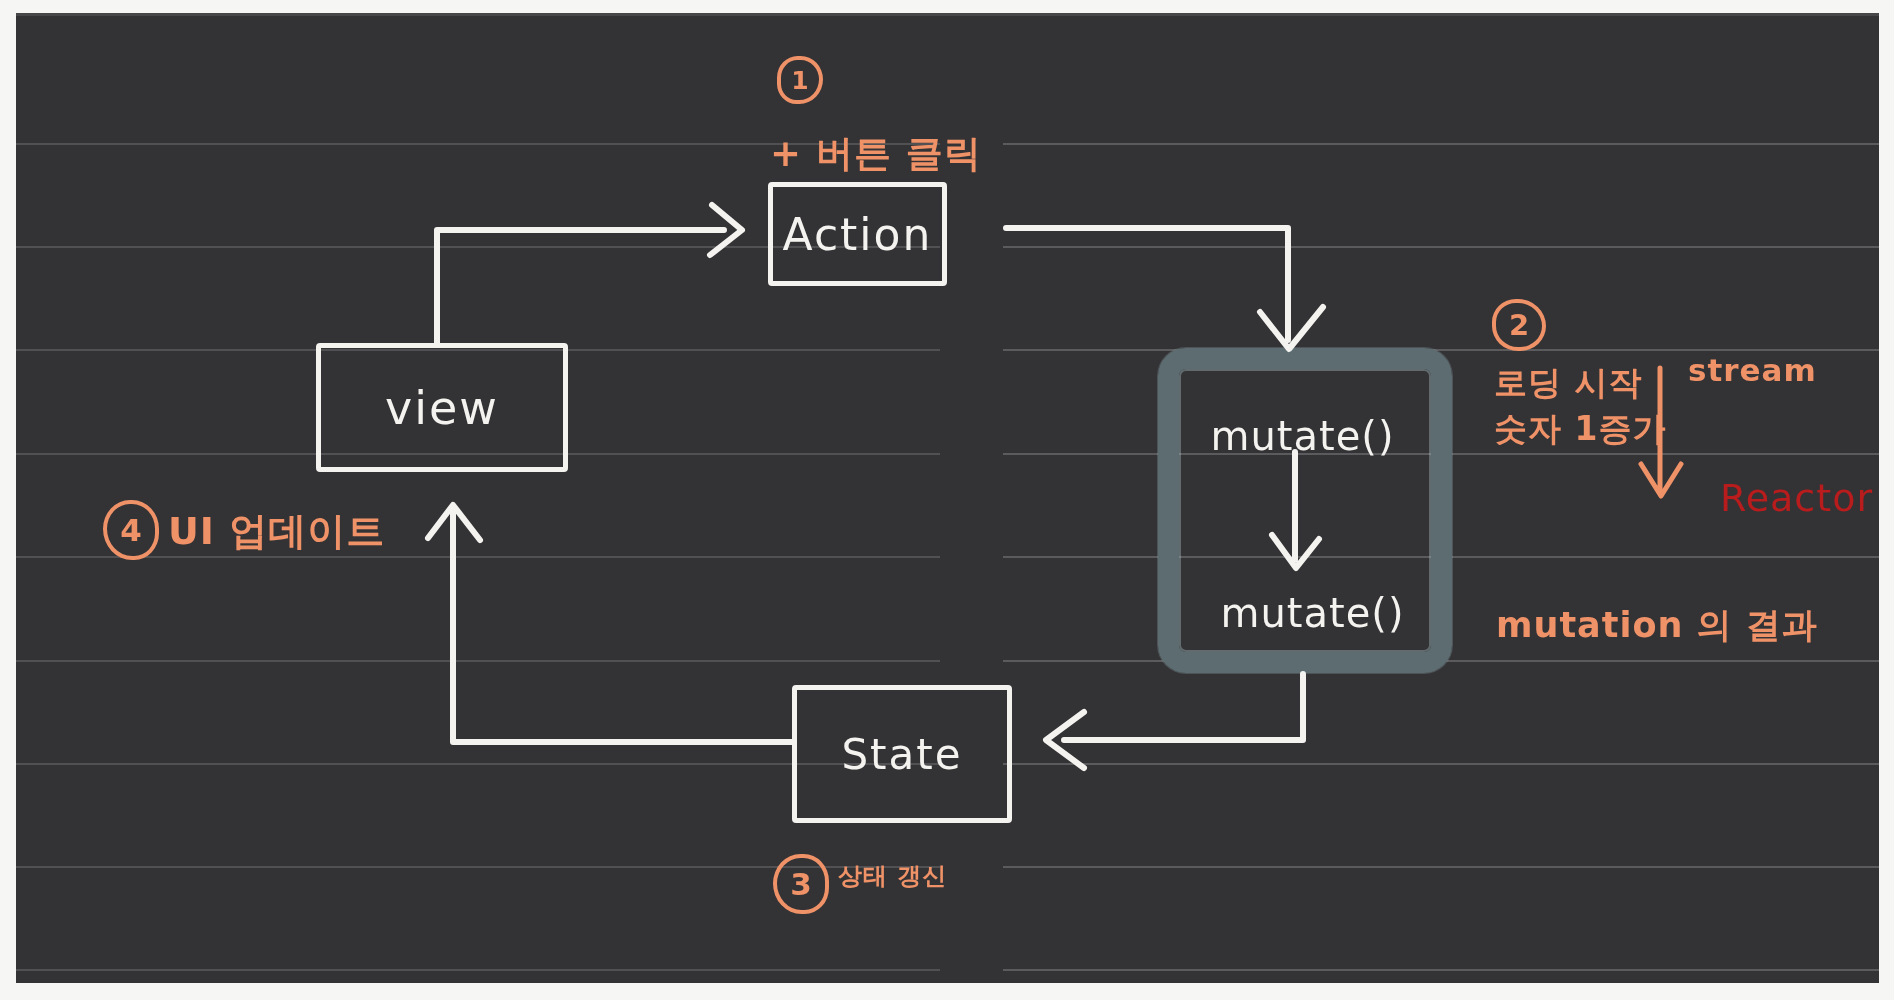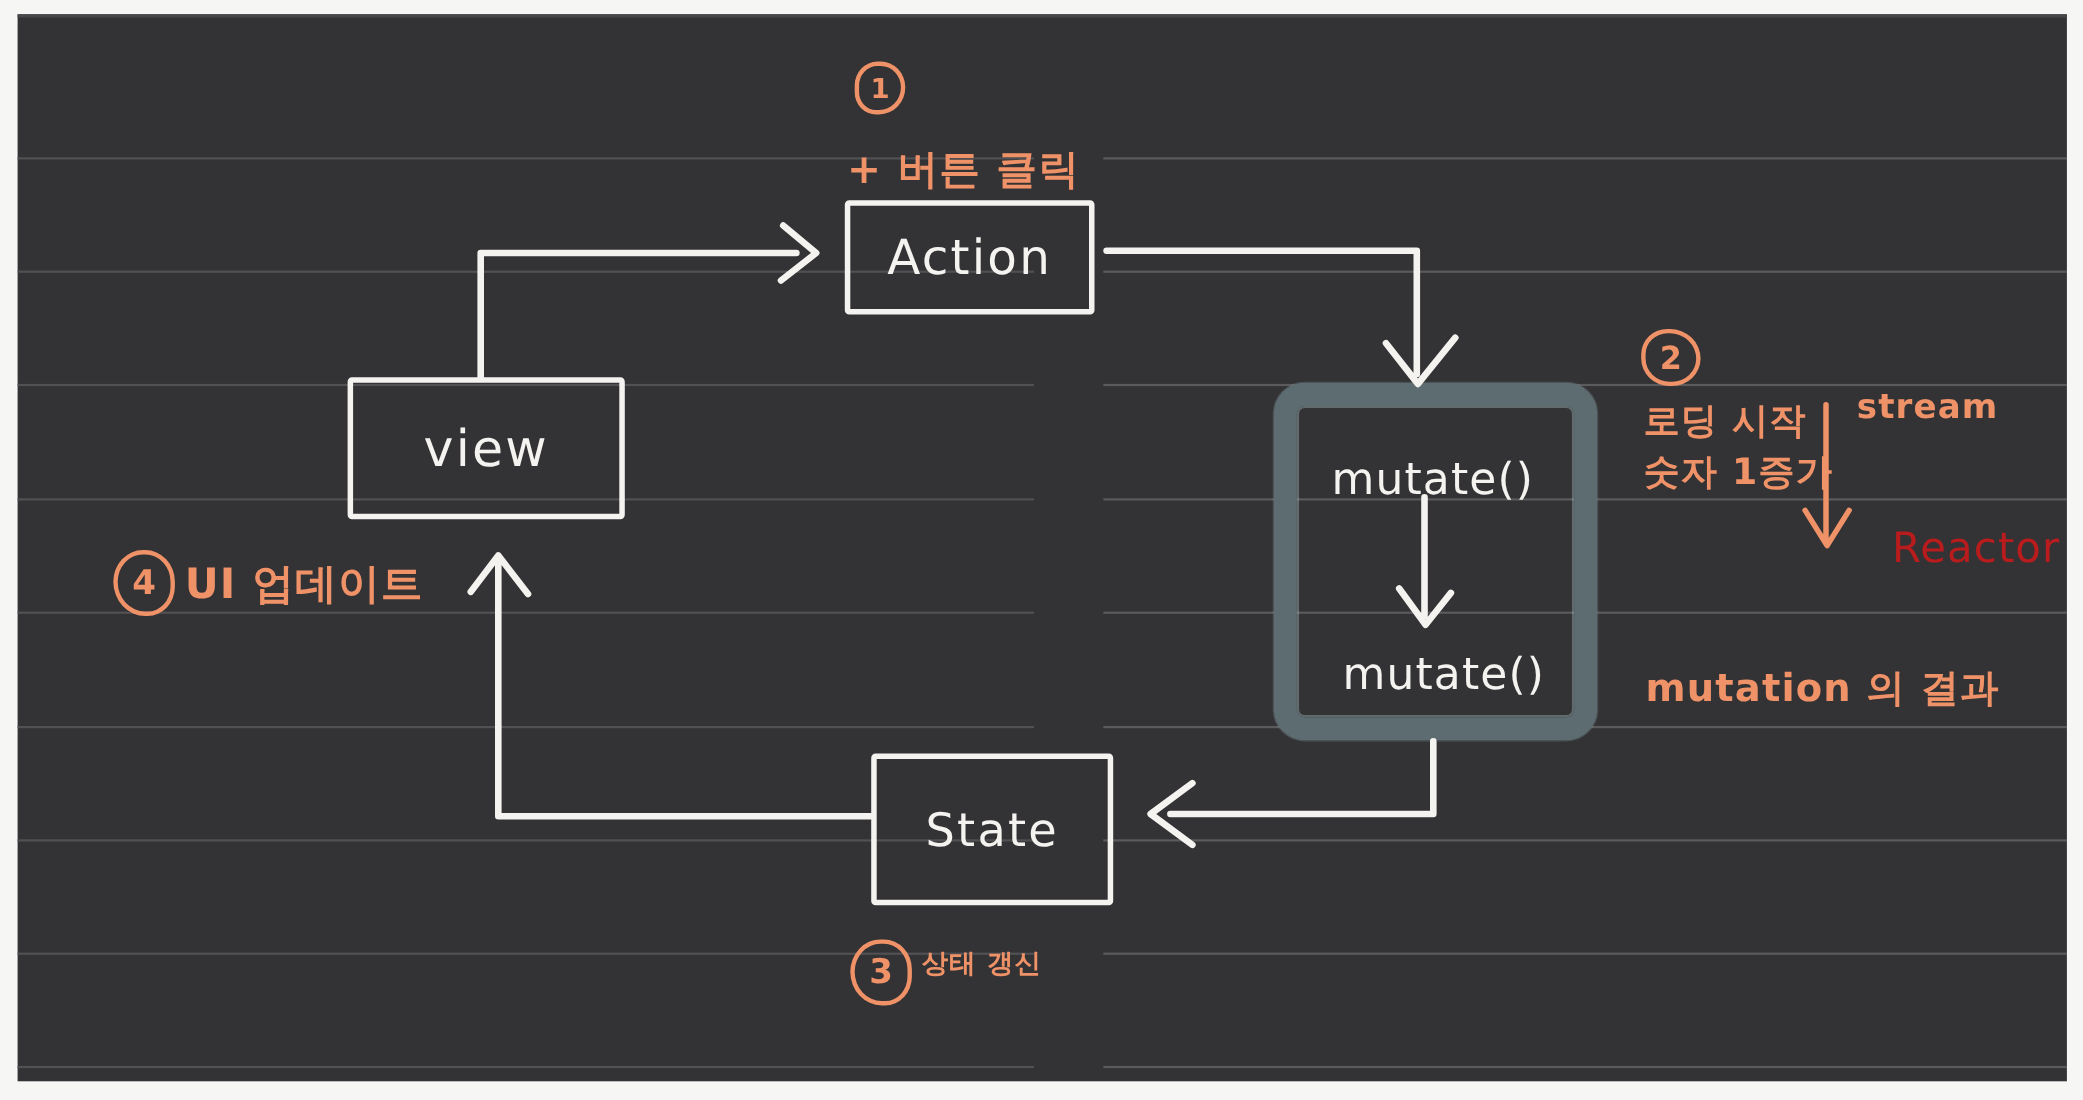--- a/index.html
+++ b/index.html
@@ -70,21 +70,21 @@
       <path d="M1006 228 L1288 228 L1288 340 M1260 312 L1289 349 L1323 307"></path>
       <path d="M1295 452 L1295 560 M1272 535 L1296 568 L1319 539"></path>
       <path d="M1303 674 L1303 740 L1064 740 M1084 712 L1046 740 L1084 768"></path>
       <path d="M792 742 L453 742 L453 512 M428 538 L453 505 L480 540"></path>
     </g>
     <g stroke="#ef9268" stroke-width="5">
       <path d="M1660 368 L1660 490 M1641 464 L1661 496 L1681 464"></path>
     </g>
   </svg>
 
-  <div class="node" style="left:768px;top:182px;width:227px;height:104px;">
+  <div class="node" style="left:768px;top:182px;width:179px;height:104px;">
     <span class="node-label" style="font-size:44px;">Action</span>
   </div>
 
   <div class="node" style="left:316px;top:343px;width:252px;height:129px;">
     <span class="node-label" style="font-size:46px;">view</span>
   </div>
 
   <div class="node" style="left:792px;top:685px;width:220px;height:138px;">
     <span class="node-label" style="font-size:42px;">State</span>
   </div>

